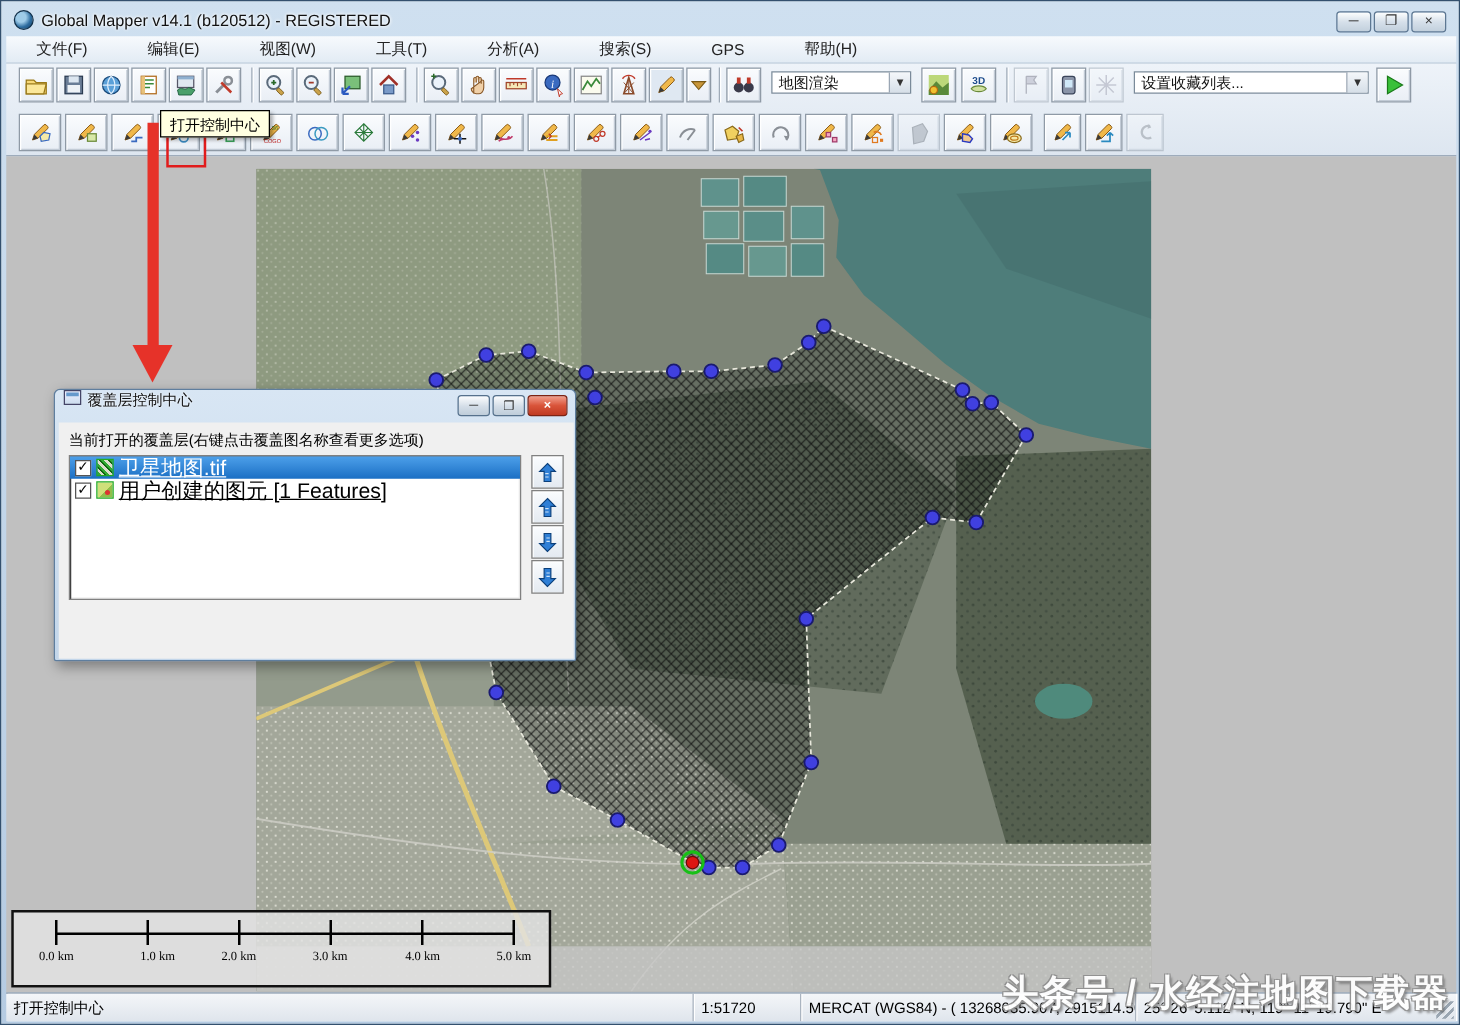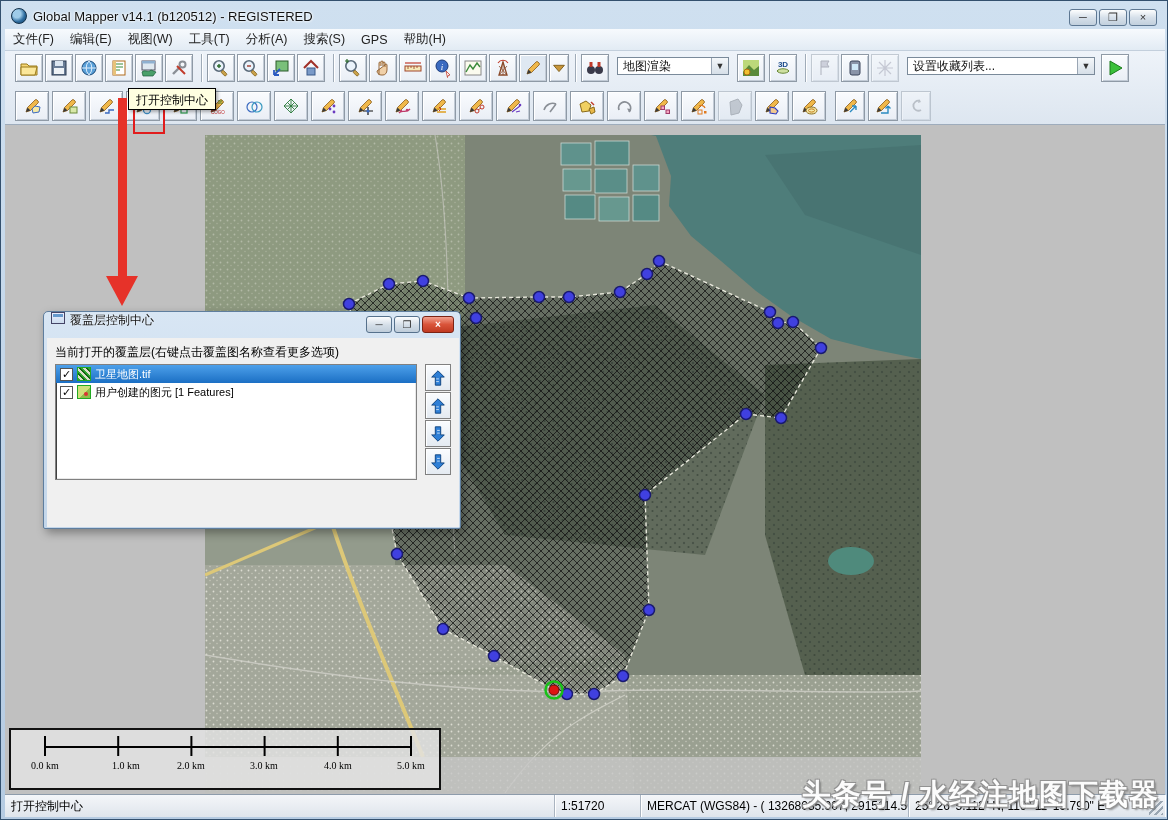--- a/index.html
+++ b/index.html
@@ -18,21 +18,21 @@
   .cap-btns { position:absolute; right:8px; top:6px; display:flex; gap:2px; }
   .cap-btn { width:28px; height:17px; border:1px solid #5d7792; border-radius:3px;
              background:linear-gradient(#fdfefe,#d6e0ea 50%,#c2d0dd);
              display:flex; align-items:center; justify-content:center;
              font-size:11px; color:#333; line-height:1; }
 
   
   .menubar { position:absolute; left:4px; top:28px; width:1160px; height:22px;
              background:linear-gradient(#f7fafd,#e2ebf4); display:flex; align-items:center;
              border-bottom:1px solid #c3cfdc; }
-  .menu-item { padding:3px 8px; color:#222; font-size:12.5px; }
+  .menu-item { padding:3px 24px; color:#222; font-size:12.5px; }
 
   
   .toolbars { position:absolute; left:4px; top:50px; width:1160px; height:74px;
               background:linear-gradient(#eef3f9,#dde6f0); border-bottom:1px solid #9eacbc; }
   .tb-btn { position:absolute; width:28px; height:28px; background:linear-gradient(#fafcfe,#e9eef5);
             border:1px solid #8f9aa6; box-shadow:inset 1px 1px 0 #fff, inset -1px -1px 0 #c2cbd6;
             display:flex; align-items:center; justify-content:center; }
   .tb-btn.dis { opacity:.45; }
   .tb-btn svg { width:20px; height:20px; }
   .tb-sep { position:absolute; width:2px; height:28px; border-left:1px solid #9fabb8; border-right:1px solid #fff; }
@@ -74,21 +74,21 @@
   .layer-list { position:absolute; left:8px; top:26px; width:362px; height:116px; background:#fff;
                 border:1px solid #808080; box-shadow:inset 1px 1px 0 #404040, inset -1px -1px 0 #e8e8e8; overflow:hidden; }
   .layer-row { position:relative; height:18px; display:flex; align-items:center; gap:4px; padding-left:4px; }
   .layer-row.sel { background:linear-gradient(#4da0ea,#1b6fc4); color:#fff; }
   .chk { width:13px; height:13px; background:#fff; border:1px solid #555; font-size:11px; line-height:11px;
          text-align:center; color:#000; flex:0 0 auto; }
   .lyr-icon { width:14px; height:14px; border:1px solid #2a2; flex:0 0 auto; }
   .lyr-icon.raster { background:repeating-linear-gradient(45deg,#3a3 0 2px,#ddc 2px 4px,#161 4px 5px); }
   .lyr-icon.vector { background:linear-gradient(135deg,#cfe07a 0 55%, #8fbf4a 55%); position:relative; }
   .lyr-icon.vector::after { content:""; position:absolute; right:2px; bottom:2px; width:4px; height:4px; background:#d33; border-radius:50%; }
-  .layer-label { font-size:11px; white-space:nowrap; }
+  .layer-label { font-size:17px; white-space:nowrap;text-decoration:underline; }
   .order-btns { position:absolute; left:378px; top:26px; width:26px; }
   .order-btn { width:26px; height:27px; margin-bottom:1px; background:linear-gradient(#fafcfe,#e4eaf1);
                border:1px solid #808080; box-shadow:inset 1px 1px 0 #fff; display:flex; align-items:center; justify-content:center; }
   .dlg-buttons { position:absolute; left:0; top:155px; width:100%; height:30px; }
   .dlg-btn { position:absolute; height:24px; background:#f2f2f2; border:1px solid #6d6d6d;
              box-shadow:inset 1px 1px 0 #fff, inset -1px -1px 0 #9f9f9f;
              font-size:12px; color:#000; display:flex; align-items:center; justify-content:center; }
 
   
   .tooltip { position:absolute; left:127px; top:87px; height:22px; padding:3px 7px; background:#ffffe1;

